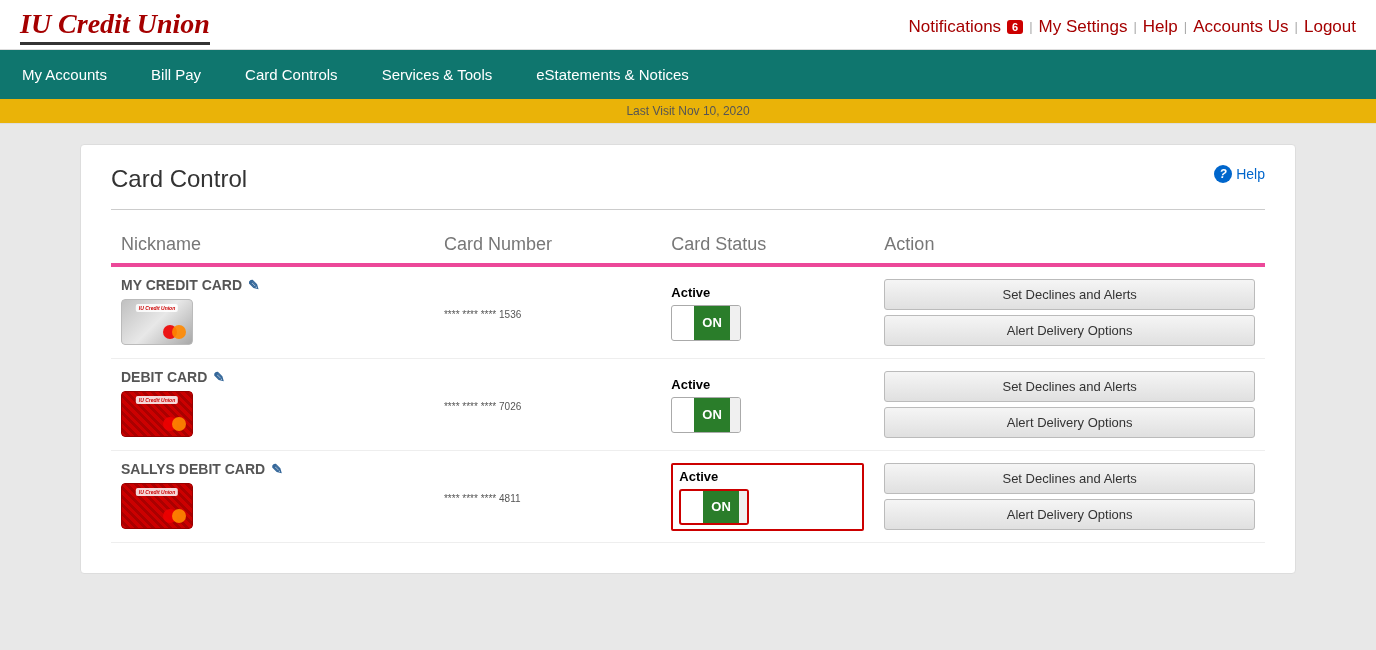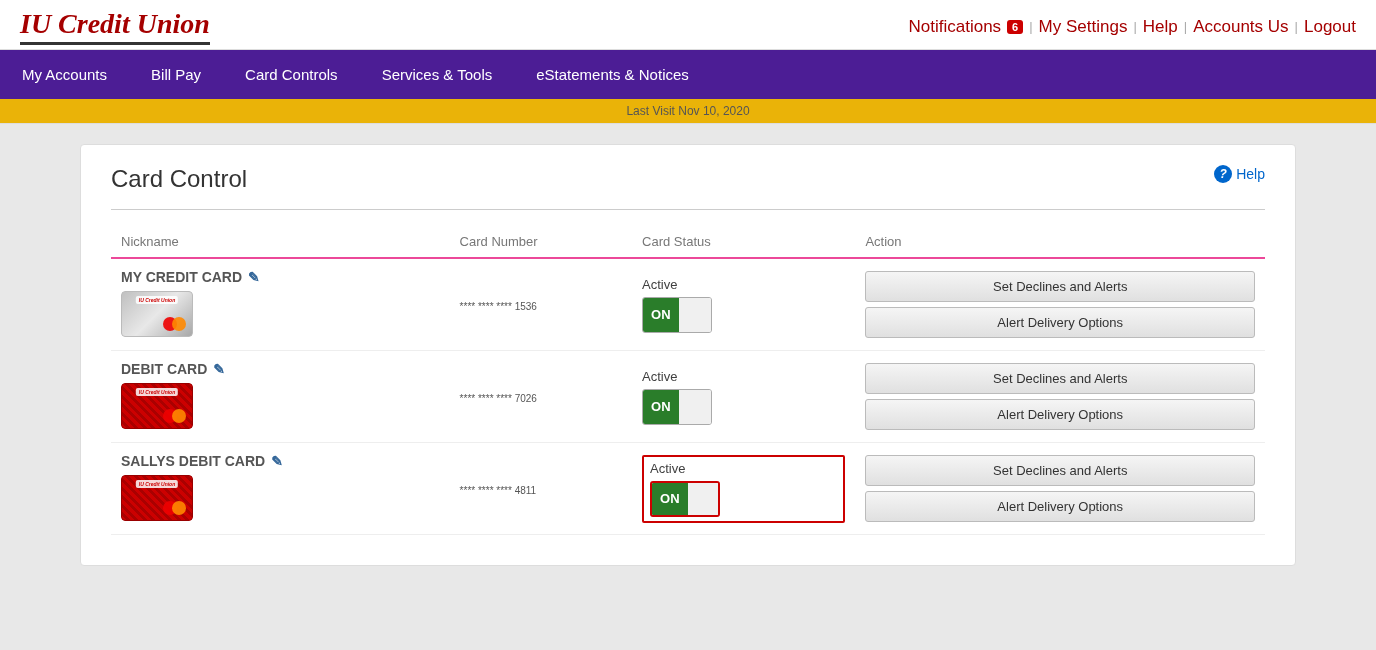--- a/index.html
+++ b/index.html
@@ -41,21 +41,21 @@
       color: white;
       border-radius: 3px;
       padding: 1px 5px;
       font-size: 11px;
       font-weight: bold;
     }
     .top-nav .sep { color: #aaa; }
 
     
     .main-nav {
-      background: #4c1d95;
+      background: #0f766e;
       display: flex;
       align-items: stretch;
     }
     .main-nav a {
       color: #fff;
       text-decoration: none;
       padding: 16px 22px;
       font-size: 15px;
       display: block;
       white-space: nowrap;
@@ -118,23 +118,23 @@
     
     .card-table {
       width: 100%;
       border-collapse: collapse;
       margin-top: 10px;
     }
     .card-table th {
       text-align: left;
       font-weight: normal;
       color: #777;
-      font-size: 13px;
+      font-size: 18px;
       padding: 8px 10px;
-      border-bottom: 2px solid #ec4899;
+      border-bottom: 4px solid #ec4899;
     }
     .card-table td {
       padding: 10px 10px;
       vertical-align: middle;
       border-bottom: 1px solid #eee;
     }
     .card-row td {
       vertical-align: middle;
     }
 
@@ -213,33 +213,35 @@
     .mc-orange { background: #f80; opacity: 0.9; margin-left: -5px; }
 
     
     .card-number {
       font-size: 10px;
       color: #555;
     }
 
     
     .status-label {
-      color: #404040;
+      color: #000000;
       font-size: 13px;
       margin-bottom: 5px;
+      font-weight: bold;
     }
     .toggle-wrapper {
       display: flex;
       align-items: center;
       gap: 0;
       width: 70px;
       height: 36px;
       border: 1px solid #aaa;
       border-radius: 3px;
       overflow: hidden;
+      padding-left: 22px;
     }
     .toggle-on {
       background: #2a7d2a;
       color: white;
       font-weight: bold;
       font-size: 13px;
       padding: 0 8px;
       height: 100%;
       display: flex;
       align-items: center;

